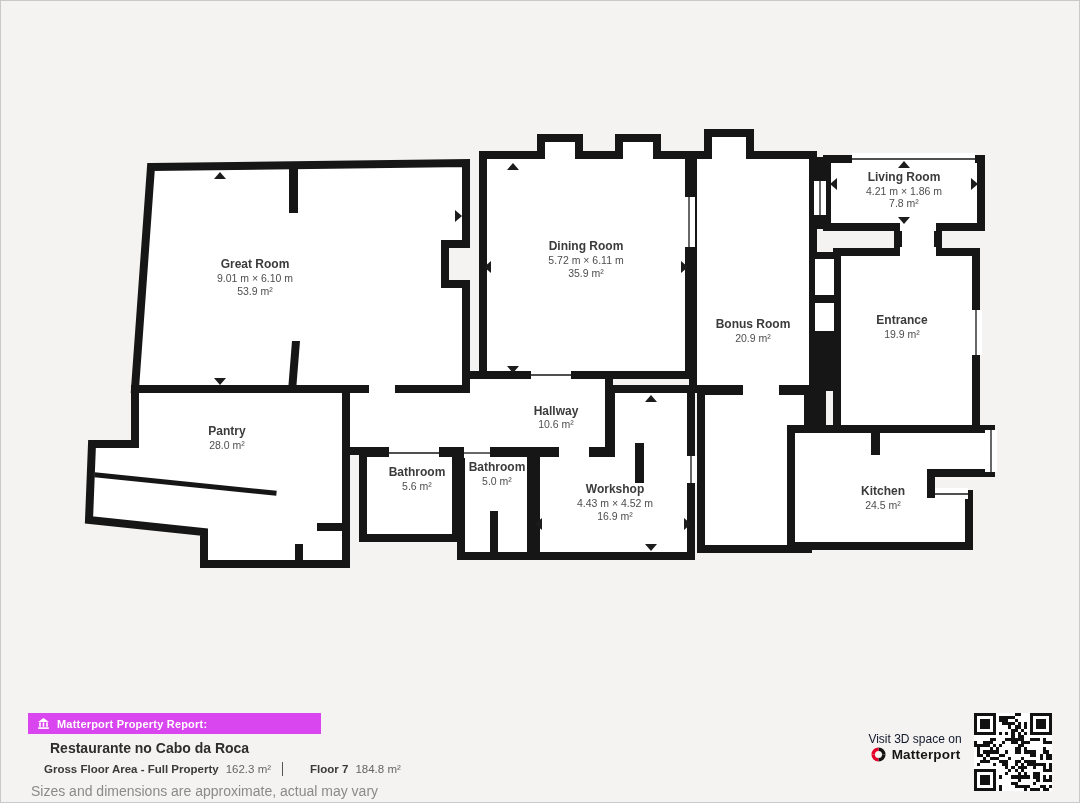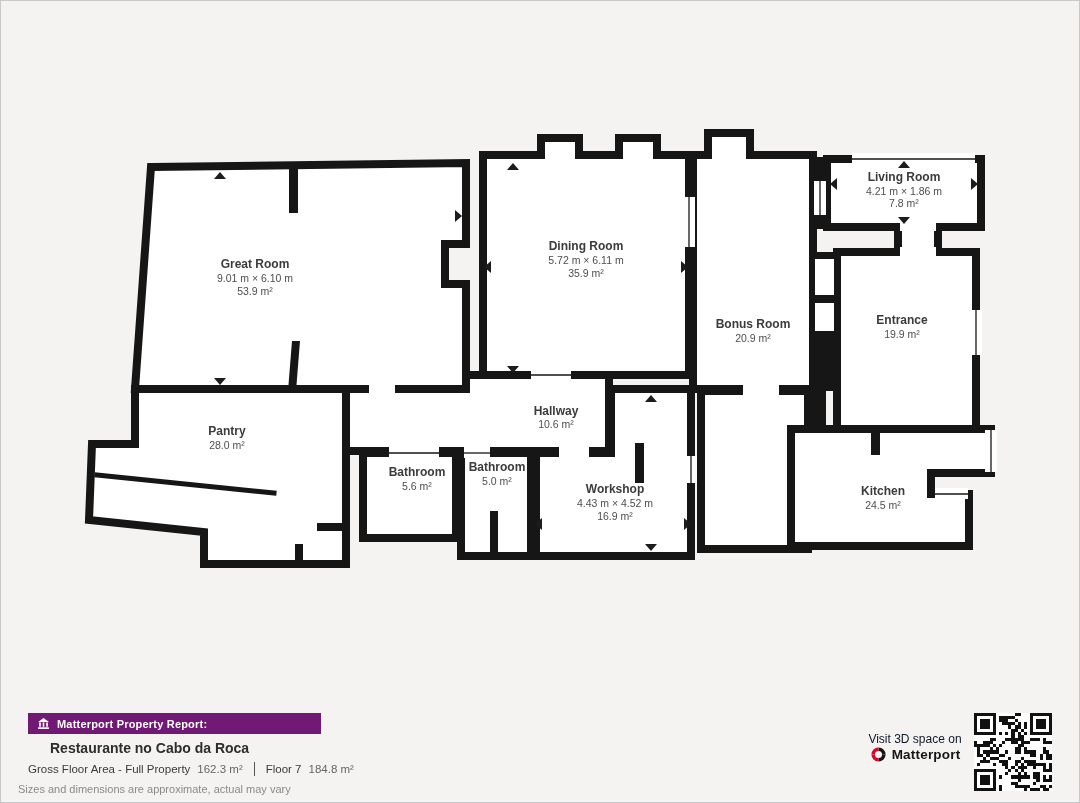--- a/index.html
+++ b/index.html
@@ -12,30 +12,30 @@
   .room{fill:#ffffff;stroke:#161616;stroke-width:8;stroke-linejoin:miter;}
   .solid{fill:#161616;stroke:none;}
   .gap{fill:#ffffff;stroke:none;}
   .winline{stroke:#161616;stroke-width:1.3;}
   .counter{stroke:#161616;stroke-width:5;stroke-linecap:square;}
   .arrow{fill:#1c1c1c;}
   .rn{font-family:"Liberation Sans","DejaVu Sans",sans-serif;font-size:12px;font-weight:700;fill:#3b3b3b;text-anchor:middle;}
   .rd{font-family:"Liberation Sans","DejaVu Sans",sans-serif;font-size:10.5px;font-weight:400;fill:#4e4e4e;text-anchor:middle;}
   
   .report-bar{
-    position:absolute;left:27px;top:712px;width:293px;height:21px;background:#701a75;
+    position:absolute;left:27px;top:712px;width:293px;height:21px;background:#d946ef;
     display:flex;align-items:center;gap:7px;padding-left:9px;box-sizing:border-box;
   }
   .report-bar .bar-label{color:#ffffff;font-size:11px;font-weight:700;letter-spacing:.2px;}
   .building-ic{width:13px;height:13px;display:block;}
   .property-name{position:absolute;left:27px;top:739px;font-size:14px;font-weight:700;color:#2d2d2d;padding-left:22px;}
   .area-line{position:absolute;left:27px;top:761px;display:flex;align-items:center;gap:7px;font-size:11.5px;color:#666;}
-  .area-line .lbl{font-weight:400;color:#3a3a3a;}
+  .area-line .lbl{font-weight:700;color:#3a3a3a;margin-left:16px;}
   .vdiv{width:0;height:14px;border-left:1.6px solid #555;margin:0 4px;}
-  .disclaimer{position:absolute;left:17px;top:782px;font-size:11px;color:#8a8a8a;}
+  .disclaimer{position:absolute;left:30px;top:782px;font-size:14px;color:#8a8a8a;}
   .cta{position:absolute;left:858px;top:731px;width:112px;text-align:center;}
   .cta .visit{font-size:12px;color:#0f172a;}
   .brand-row{display:flex;align-items:center;justify-content:center;gap:5px;}
   .mp-logo{width:17px;height:17px;display:block;}
   .brand{font-size:13.5px;font-weight:600;color:#151515;letter-spacing:.2px;}
   .qr{position:absolute;left:973px;top:712px;width:78px;height:78px;background:#ffffff;}
   .qr svg{width:78px;height:78px;display:block;shape-rendering:crispEdges;}
 </style>
 </head>
 <body>

